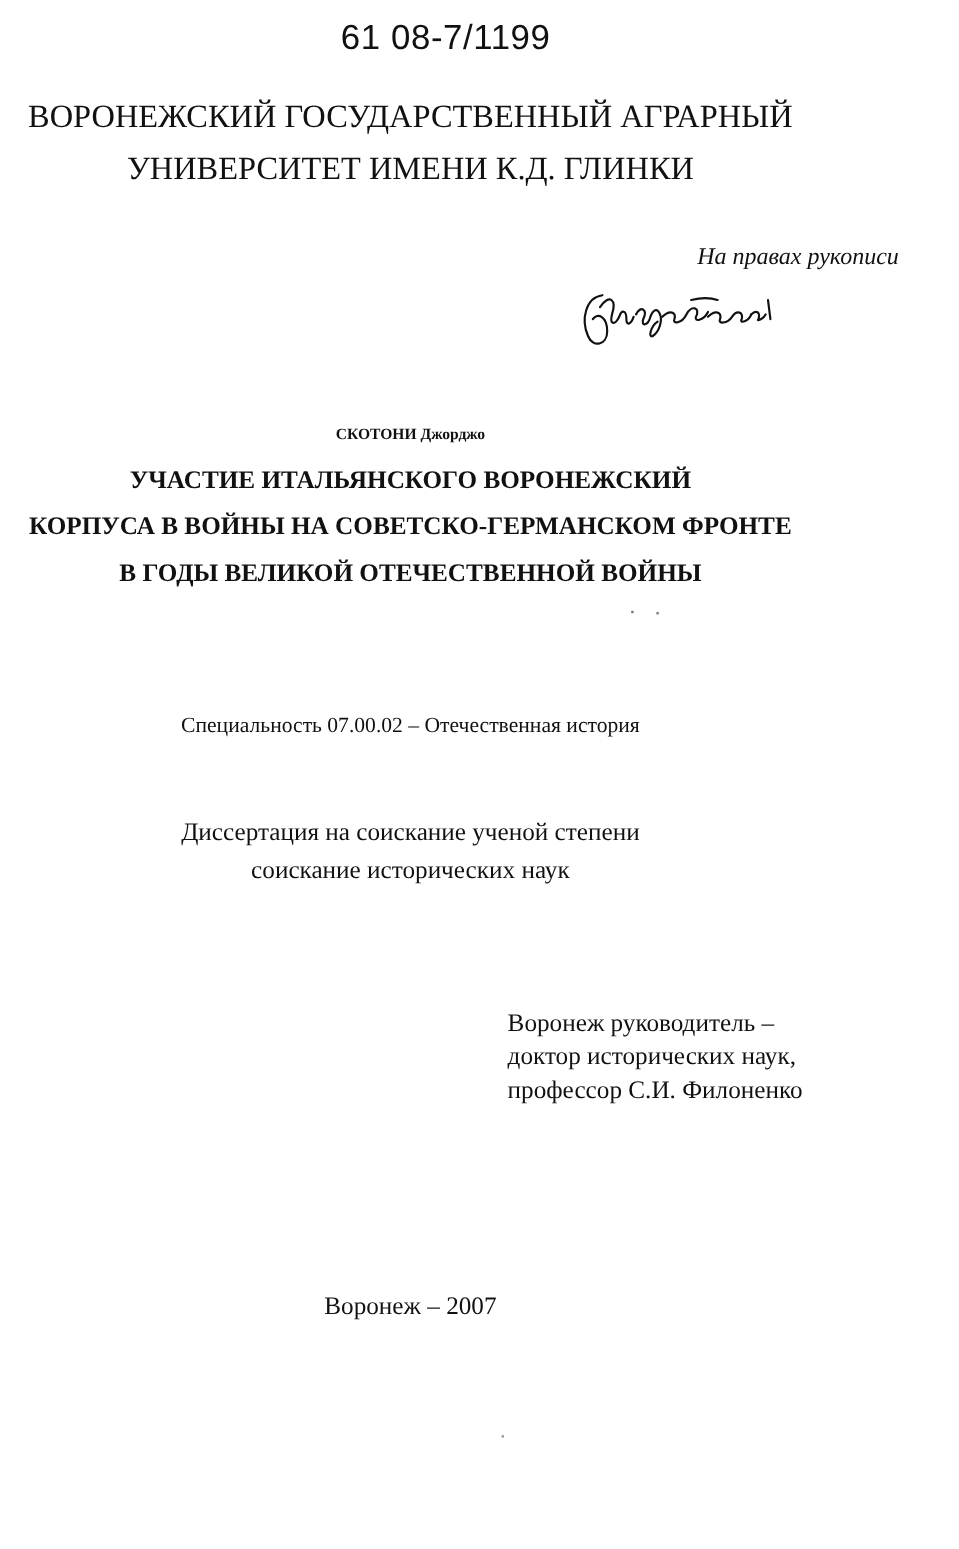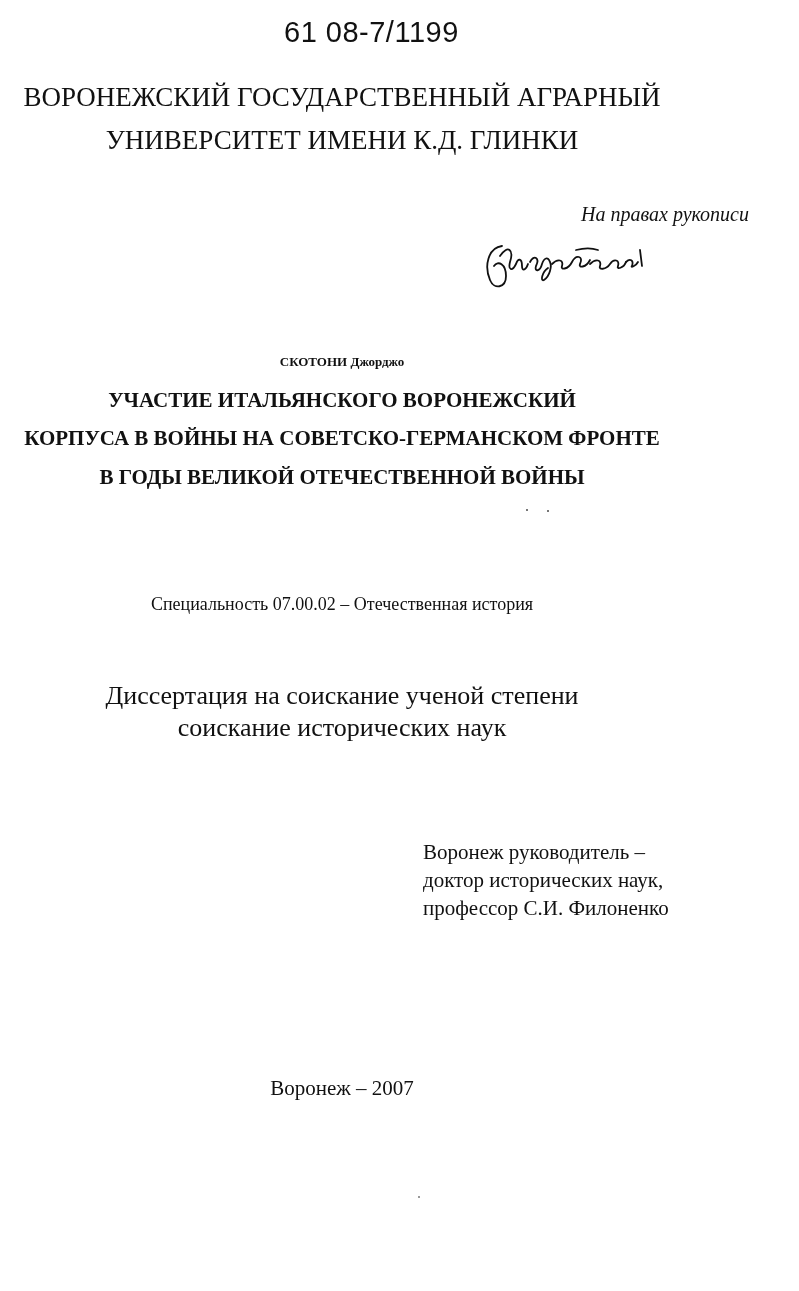--- a/index.html
+++ b/index.html
@@ -14,21 +14,21 @@
   #univ-2 { top: 125px; }
   #rights { right: 50px; top: 203px; font-size: 20px; font-style: italic; }
   #signature { left: 480px; top: 236px; width: 175px; height: 60px; }
   #author { top: 307px; font-size: 13px; font-weight: bold; margin-top: 47px; }
   .title { font-size: 21px; font-weight: bold; }
   #title-1 { top: 388px; }
   #title-2 { top: 426px; }
   #title-3 { top: 465px; }
   .speck { width: 2px; height: 2px; background: #777; position: absolute; }
   #specialty { top: 594px; font-size: 18px; }
-  .diss { font-size: 26px; }
+  .diss { font-size: 21px; }
   #diss-1 { top: 681px; }
   #diss-2 { top: 713px; }
   .sup { left: 423px; font-size: 21px; }
   #sup-1 { top: 840px; }
   #sup-2 { top: 868px; }
   #sup-3 { top: 896px; }
   #place-year { top: 1076px; font-size: 21px; }
 </style>
 </head>
 <body>

